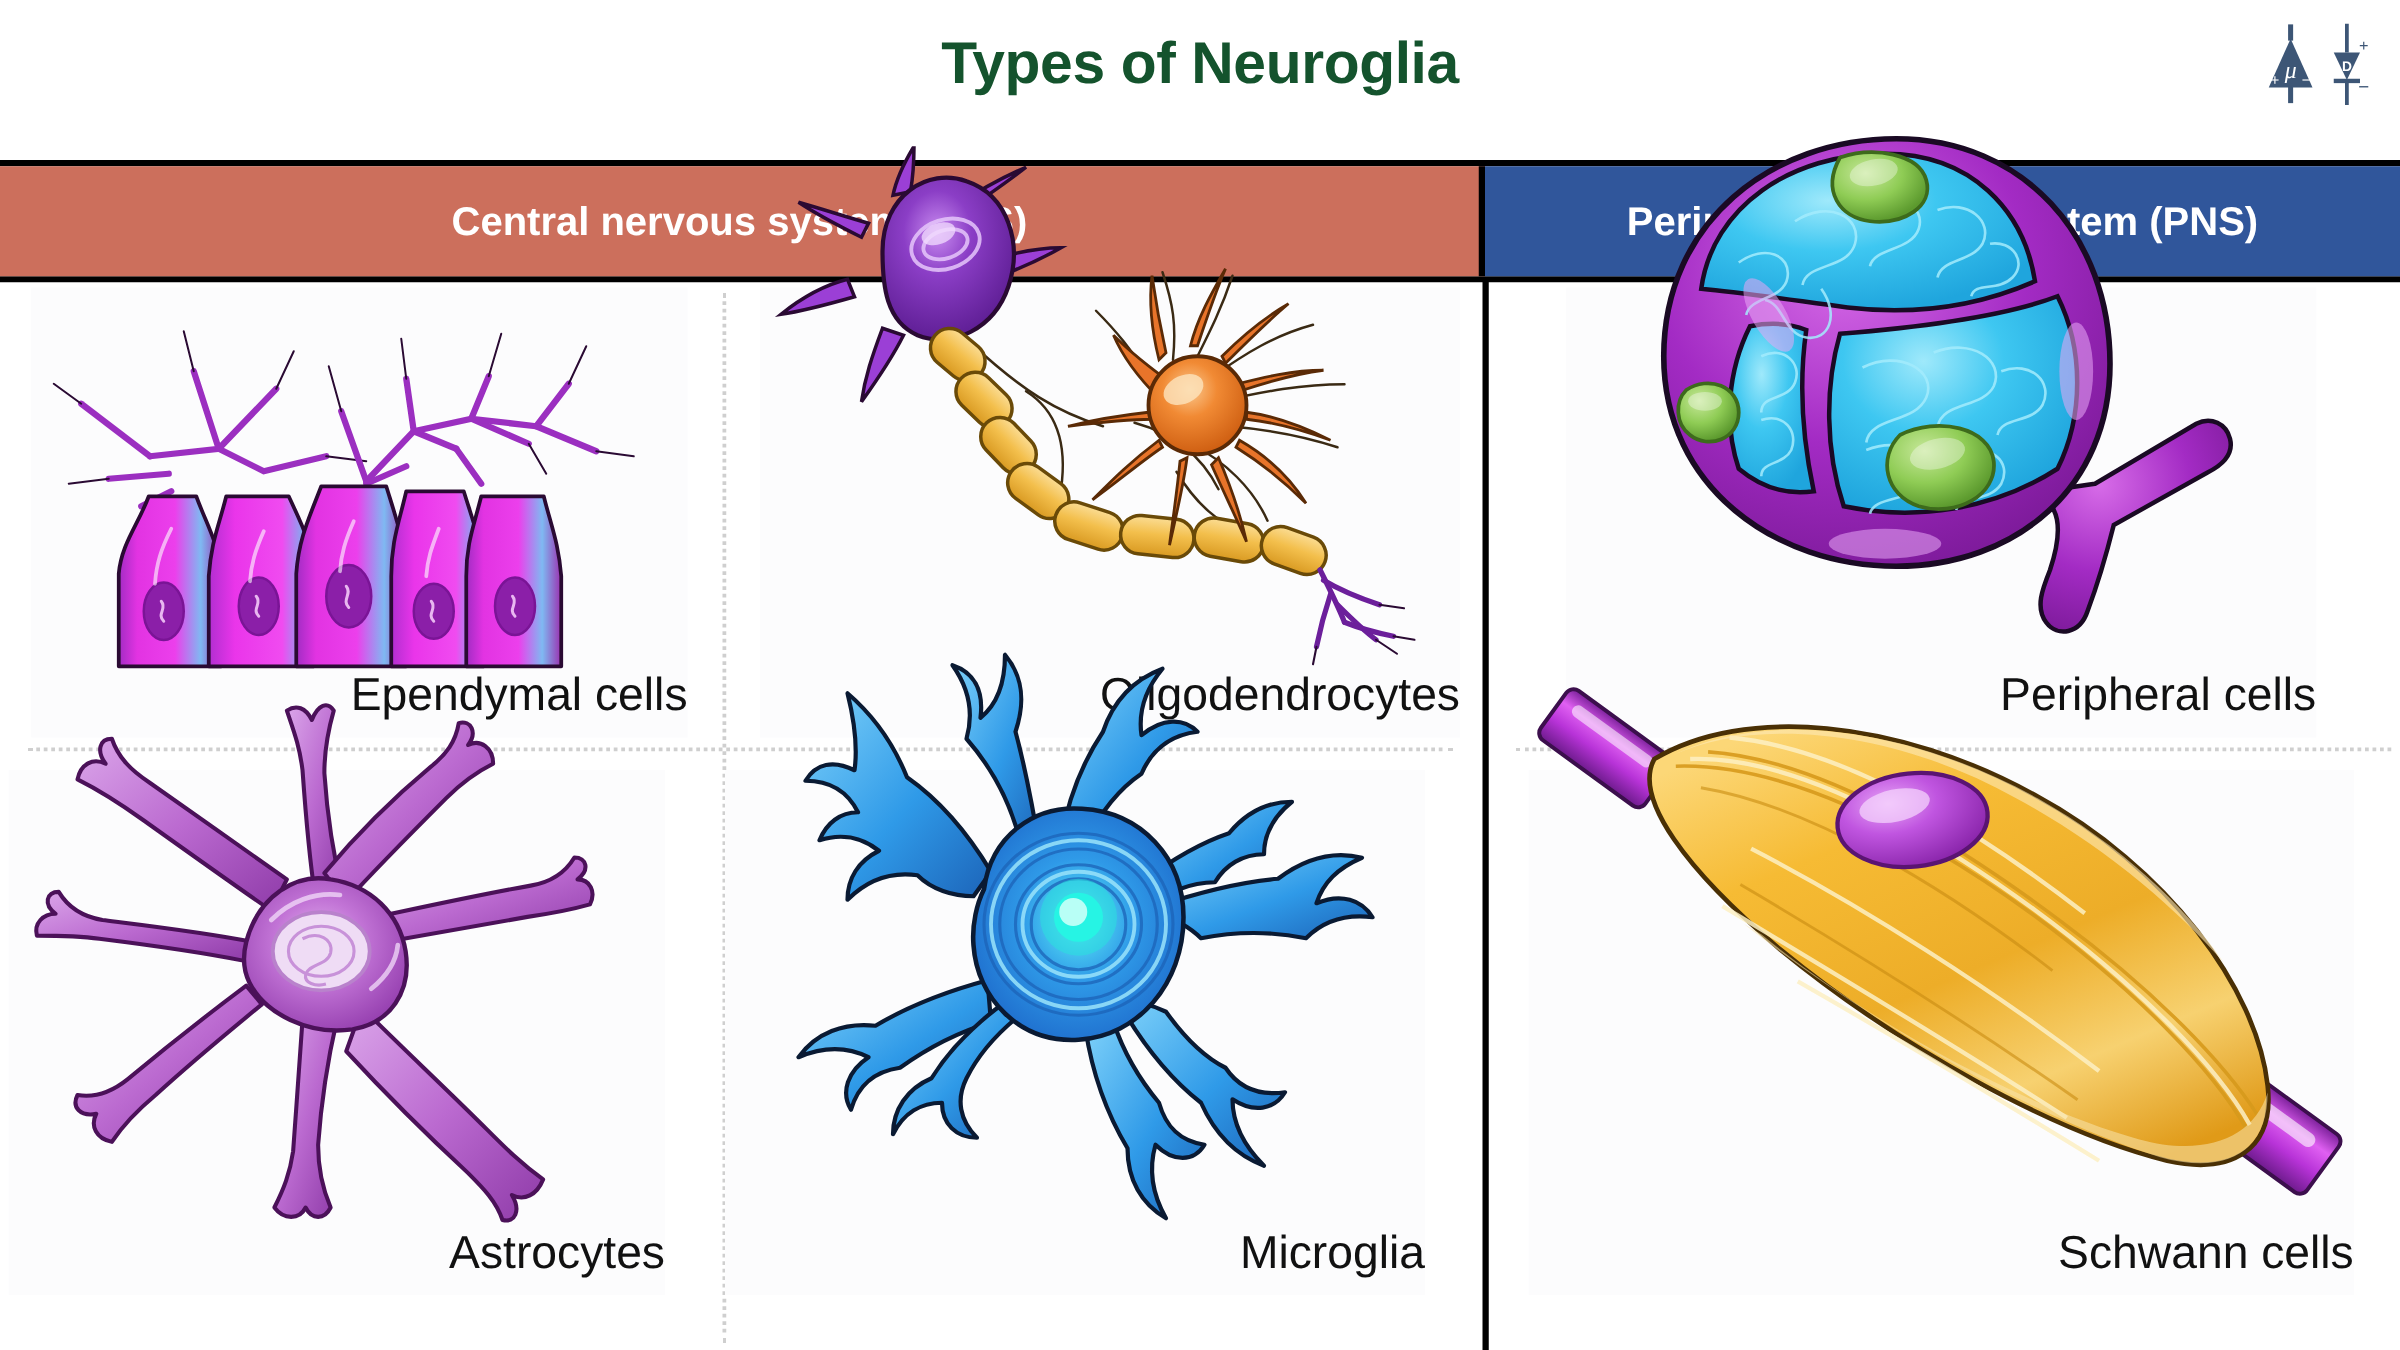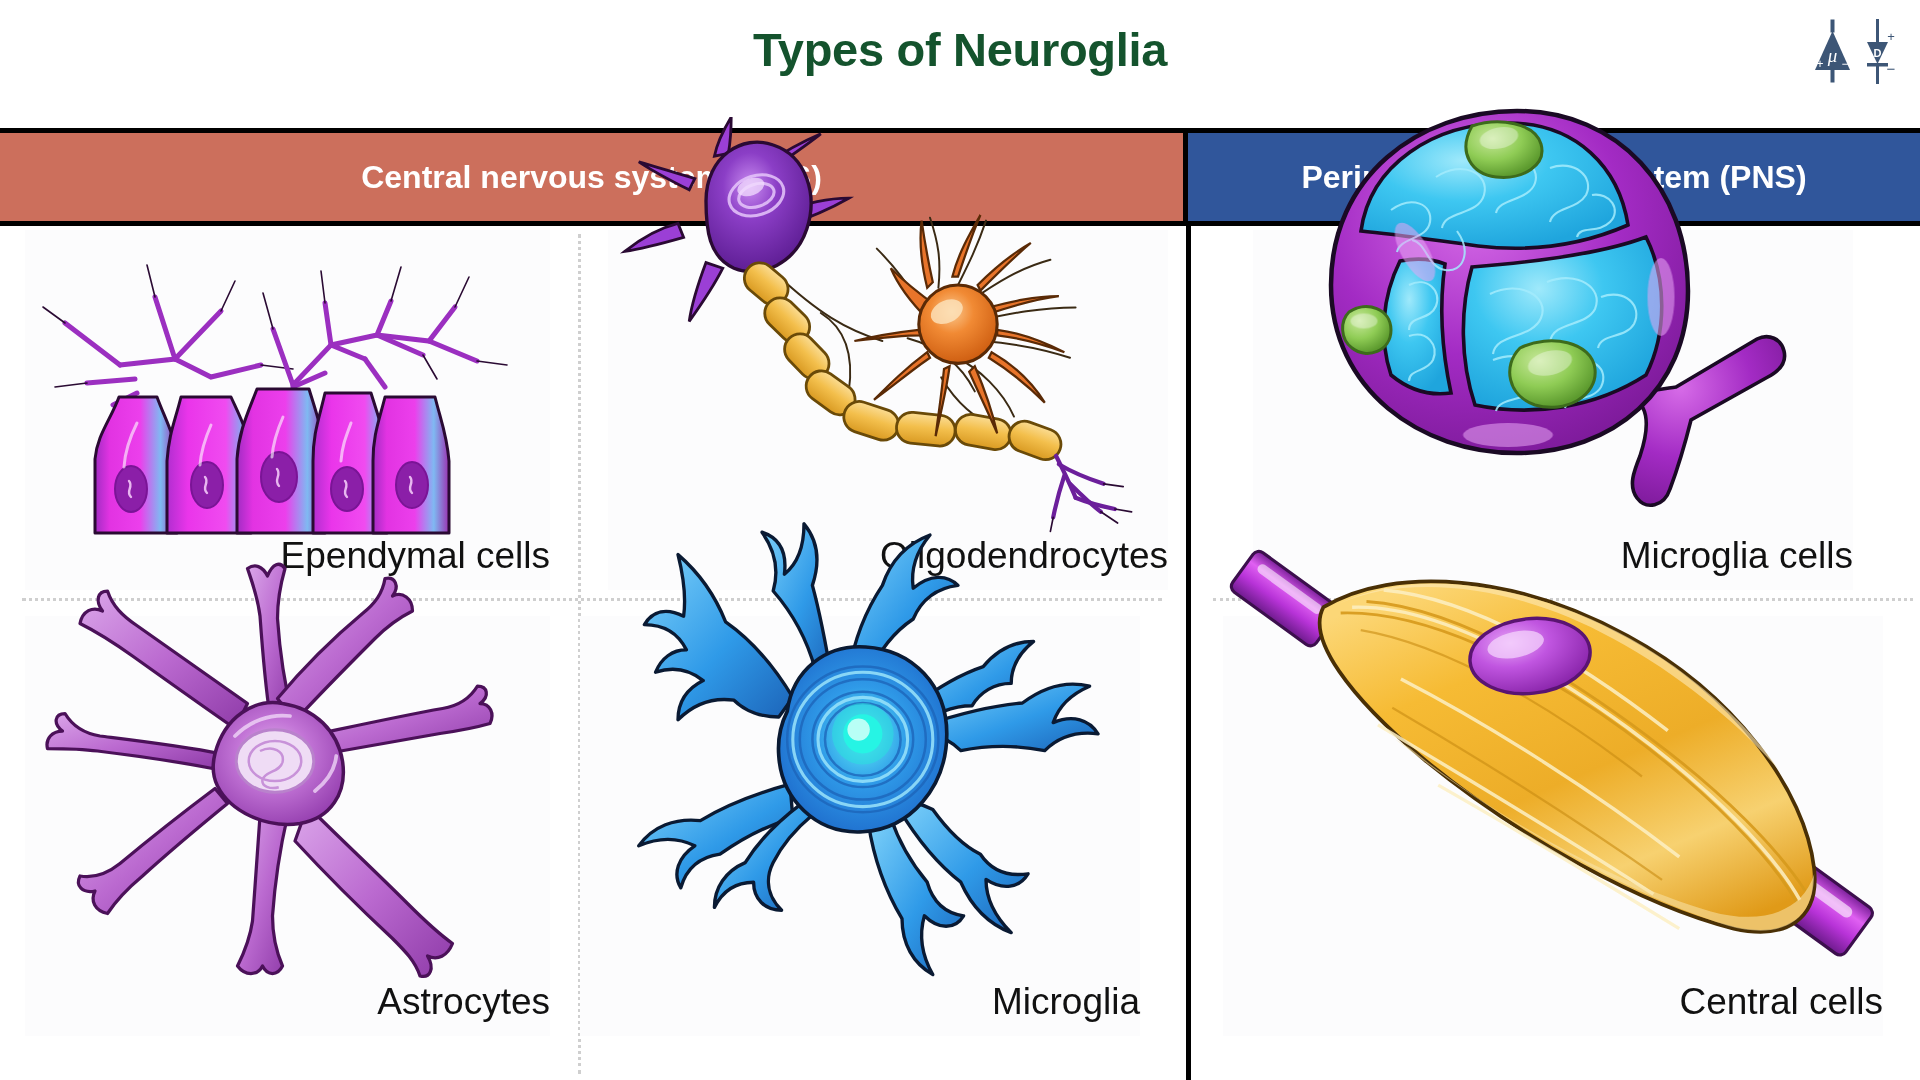--- a/index.html
+++ b/index.html
@@ -119,21 +119,21 @@
     color: #111111;
     text-align: center;
     line-height: 1;
     padding-bottom: 16px;
     white-space: nowrap;
   }
 
   
   #card-ependymal { left: 25px;  top: 4px;   width: 525px; height: 360px; }
   #card-oligo     { left: 608px; top: 4px;   width: 560px; height: 360px; }
-  #card-astro     { left: 25px;  top: 390px; width: 525px; height: 420px; }
+  #card-astro     { left: 7px;  top: 390px; width: 525px; height: 420px; }
   #card-microglia { left: 580px; top: 390px; width: 560px; height: 420px; }
   
   #card-satellite { left: 60px;  top: 4px;   width: 600px; height: 360px; }
   #card-schwann   { left: 30px;  top: 390px; width: 660px; height: 420px; }
 
   
   .dotted-h {
     position: absolute;
     height: 0;
     border-top: 3px dotted #cfcfcf;
@@ -584,21 +584,21 @@
             <ellipse cx="74" cy="156" rx="9" ry="5"></ellipse>
           </g>
 
           <g fill="#e8a7f5" opacity="0.55">
             <ellipse cx="108" cy="110" rx="22" ry="9" transform="rotate(60 108 110)"></ellipse>
             <ellipse cx="272" cy="140" rx="9" ry="26"></ellipse>
             <ellipse cx="170" cy="232" rx="30" ry="8"></ellipse>
           </g>
         </svg>
       </div>
-      <div class="cell-label">Microglia cells</div>
+      <div class="cell-label">Peripheral cells</div>
     </div>
 
     <div class="cell-card" id="card-schwann">
       <div class="cell-art">
         <svg viewBox="0 0 460 320" width="100%" height="100%" preserveAspectRatio="xMidYMid meet">
           <defs>
             <linearGradient id="schG" x1="0.2" y1="0" x2="0.8" y2="1">
               <stop offset="0%" stop-color="#fcd777"></stop>
               <stop offset="25%" stop-color="#f6bb34"></stop>
               <stop offset="55%" stop-color="#edad28"></stop>
@@ -651,16 +651,16 @@
           <path d="M120 150 C186 202 280 258 352 280 C388 290 412 278 412 244
                    C404 270 376 280 340 270 C276 252 188 204 130 156 Z" fill="#f8e3ac" opacity="0.55"></path>
 
           <path d="M80 56 C132 30 212 40 284 80 C330 106 366 140 388 172
                    C360 140 320 106 272 80 C204 42 128 34 80 56 Z" fill="#fde9b7" opacity="0.6"></path>
 
           <ellipse cx="214" cy="92" rx="42" ry="26" fill="url(#schNuc)" stroke="#5a1472" stroke-width="2.4" transform="rotate(-6 214 92)"></ellipse>
           <ellipse cx="204" cy="84" rx="20" ry="9" fill="#f6d8fd" opacity="0.7" transform="rotate(-12 204 84)"></ellipse>
         </svg>
       </div>
-      <div class="cell-label">Central cells</div>
+      <div class="cell-label">Schwann cells</div>
     </div>
   </div>
 </div>
 
 </body></html>

